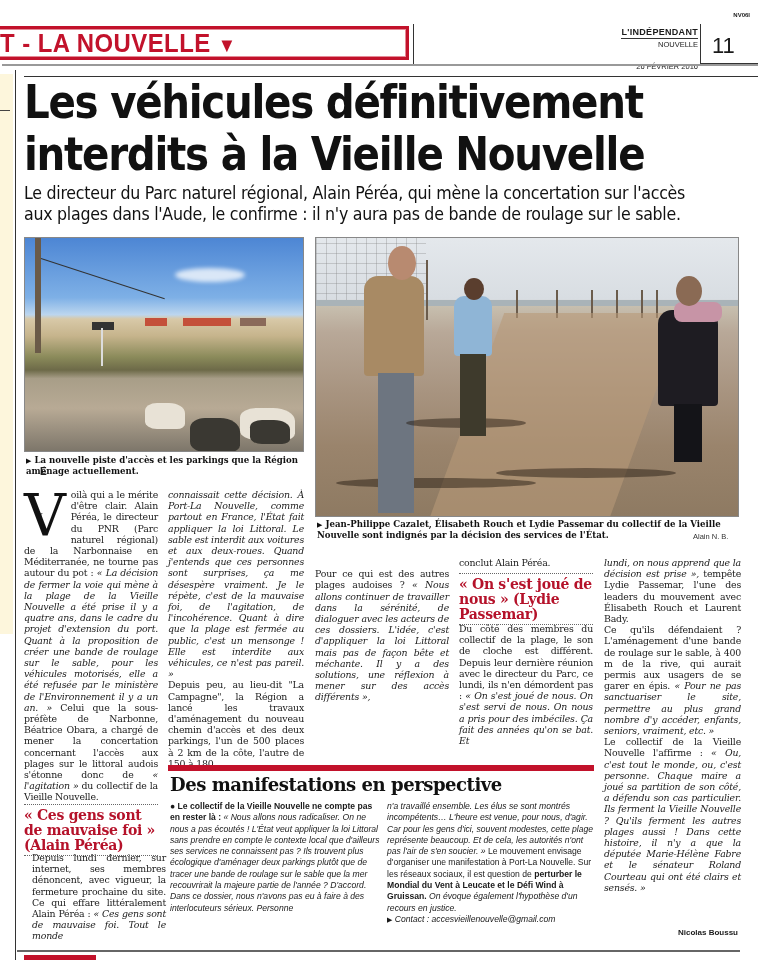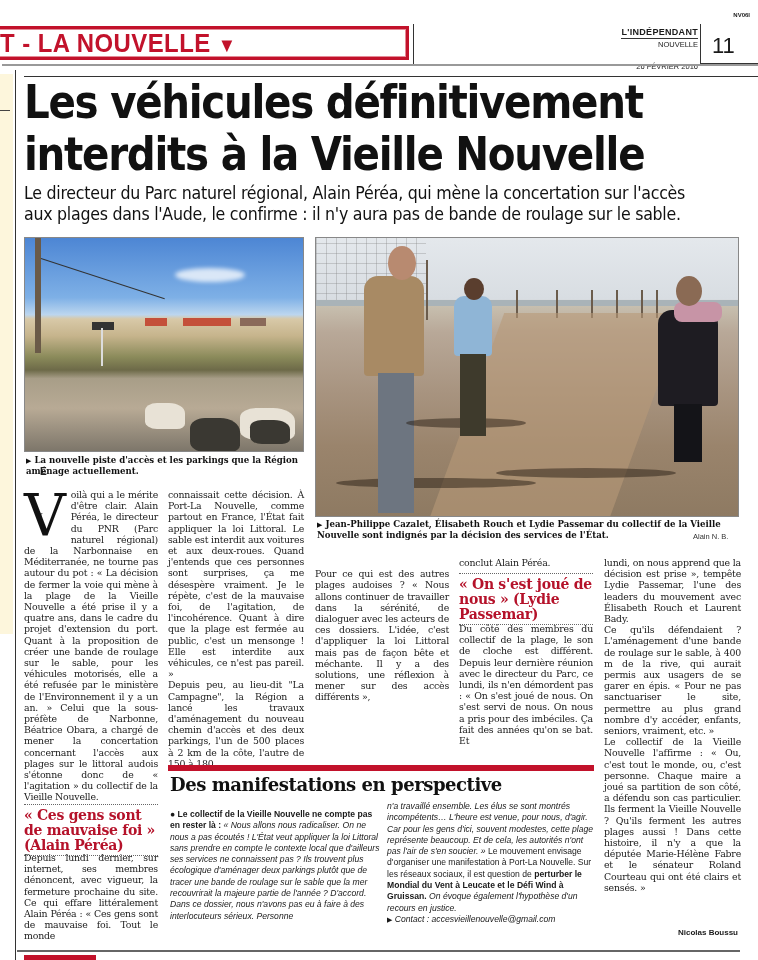--- a/index.html
+++ b/index.html
@@ -55,41 +55,41 @@
   .photo2 .shadow { position: absolute; height: 10px; background: rgba(40,30,20,0.5); border-radius: 50%; }
 
   .caption { font: bold 8.6px "DejaVu Serif", serif; line-height: 11px; color: #111; }
   .caption .tri { font-size: 7px; }
   .cap1 { left: 26px; top: 455px; width: 280px; }
   .cap2 { left: 317px; top: 519px; width: 426px; }
   .credit { left: 693px; top: 532px; font: 7.5px "Liberation Sans", sans-serif; color: #333; }
 
   
   .col { font: 9.4px "DejaVu Serif", serif; line-height: 11.2px; text-align: justify; hyphens: auto; color: #1a1a1a; letter-spacing: -0.2px; }
-  .col i, .col .it { }
+  .col i, .col .it { font-style: italic; }
   .col1 { left: 24px; top: 489px; width: 134px; }
   .col2 { left: 168px; top: 489px; width: 136px; }
   .col3 { left: 315px; top: 557px; width: 134px; }
   .col4 { left: 459px; top: 557px; width: 134px; }
   .col5 { left: 604px; top: 557px; width: 137px; }
 
   .dropcap { float: left; font: 58px "DejaVu Serif", serif; line-height: 48px; margin: 2px 5px 0 0; color: #111; }
 
   .subhead { font: bold 14px "DejaVu Serif", serif; color: #b5122a; line-height: 15px; letter-spacing: -0.3px; border-top: 1px dotted #666; border-bottom: 1px dotted #666; padding: 3px 0 2px; margin: 5px 0 6px; }
   .sh1 { left: 24px; top: 799px; width: 134px; }
   .sh2 { left: 459px; top: 568px; width: 134px; }
 
   .signature { left: 604px; top: 928px; width: 134px; text-align: right; font: bold 8px "Liberation Sans", sans-serif; }
 
   
   .red-bar { left: 168px; top: 765px; width: 426px; height: 6px; background: #c2122b; }
   .red-bar2 { left: 24px; top: 955px; width: 72px; height: 5px; background: #c2122b; }
   .box-title { left: 170px; top: 773px; font: bold 19px "DejaVu Serif", serif; color: #111; letter-spacing: -0.5px; transform: scaleX(0.95); transform-origin: left; white-space: nowrap; }
   .box-col { font: 8.6px "Liberation Sans", sans-serif; line-height: 11.3px; color: #1a1a1a; }
-  .box-col1 { left: 170px; top: 801px; width: 210px; margin-top: 8px; }
+  .box-col1 { left: 170px; top: 801px; width: 210px; }
   .box-col2 { left: 387px; top: 801px; width: 210px; }
   .box-col b { font-weight: bold; }
   .box-col .it { font-style: italic; }
   .bottom-rule { left: 17px; top: 950px; width: 723px; height: 2px; background: #666; }
 </style>
 </head>
 <body>
 
 <div class="abs code">NV06I</div>
 <div class="abs rubric-box"></div>
@@ -182,21 +182,21 @@
 <div class="abs caption cap2">
   <span class="tri">▶</span>
   <span>Jean-Philippe Cazalet, Élisabeth Rouch et Lydie Passemar du collectif de la Vieille Nouvelle sont indignés par la décision des services de l'État.</span>
 </div>
 <div class="abs credit">Alain N. B.</div>
 
 <div class="abs col col1">
   <span class="dropcap">V</span><span>oilà qui a le mérite d'être clair. Alain Péréa, le directeur du PNR (Parc naturel régional) de la Narbonnaise en Méditerranée, ne tourne pas autour du pot : </span><span class="it">« La décision de fermer la voie qui mène à la plage de la Vieille Nouvelle a été prise il y a quatre ans, dans le cadre du projet d'extension du port. Quant à la proposition de créer une bande de roulage sur le sable, pour les véhicules motorisés, elle a été refusée par le ministère de l'Environnement il y a un an. »</span><span> Celui que la sous-préfète de Narbonne, Béatrice Obara, a chargé de mener la concertation concernant l'accès aux plages sur le littoral audois s'étonne donc de </span><span class="it">« l'agitation »</span><span> du collectif de la Vieille Nouvelle.</span>
 </div>
 <div class="abs subhead sh1">« Ces gens sont de mauvaise foi » (Alain Péréa)</div>
-<div class="abs col" style="left:24px;top:852px;width:134px;">
+<div class="abs col" style="left:32px;top:852px;width:134px;">
   <span>Depuis lundi dernier, sur internet, ses membres dénoncent, avec vigueur, la fermeture prochaine du site. Ce qui effare littéralement Alain Péréa : </span><span class="it">« Ces gens sont de mauvaise foi. Tout le monde</span>
 </div>
 
 <div class="abs col col2">
   <span class="it">connaissait cette décision. À Port-La Nouvelle, comme partout en France, l'État fait appliquer la loi Littoral. Le sable est interdit aux voitures et aux deux-roues. Quand j'entends que ces personnes sont surprises, ça me désespère vraiment. Je le répète, c'est de la mauvaise foi, de l'agitation, de l'incohérence. Quant à dire que la plage est fermée au public, c'est un mensonge ! Elle est interdite aux véhicules, ce n'est pas pareil. »</span><br>
   <span>Depuis peu, au lieu-dit "La Campagne", la Région a lancé les travaux d'aménagement du nouveau chemin d'accès et des deux parkings, l'un de 500 places à 2 km de la côte, l'autre de 150 à 180</span>
 </div>
 
 <div class="abs col col3">
   <br>

